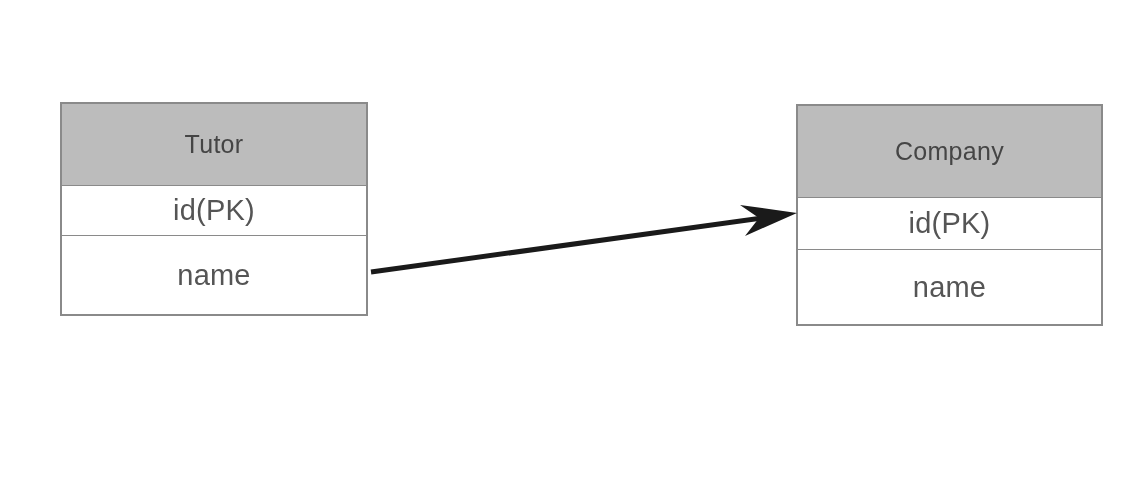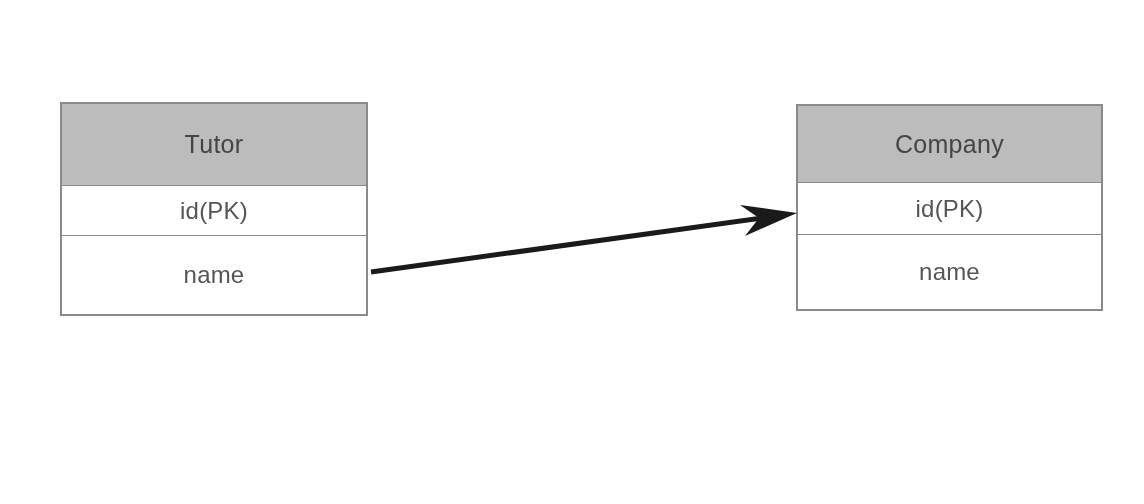--- a/index.html
+++ b/index.html
@@ -31,21 +31,21 @@
     font-size: 25px;
     color: #454545;
     letter-spacing: 0.3px;
   }
   .entity-table .trow {
     box-sizing: border-box;
     display: flex;
     align-items: center;
     justify-content: center;
     border-bottom: 1px solid #8a8a8a;
-    font-size: 24px;
+    font-size: 29px;
     color: #555555;
     letter-spacing: 0.2px;
     background: #ffffff;
   }
   .entity-table .trow:last-child {
     border-bottom: none;
   }
   #table-tutor {
     left: 60px;
     top: 102px;
@@ -70,21 +70,21 @@
 
 <div class="canvas">
 
   <div class="entity-table" id="table-tutor">
     <div class="thead" style="height:82px">Tutor</div>
     <div class="trow" style="height:50px">id(PK)</div>
     <div class="trow" style="height:78px">name</div>
   </div>
 
   <div class="entity-table" id="table-company">
-    <div class="thead" style="height:77px">Company</div>
+    <div class="thead" style="height:92px">Company</div>
     <div class="trow" style="height:52px">id(PK)</div>
     <div class="trow" style="height:74px">name</div>
   </div>
 
   <svg class="arrow-layer" viewBox="0 0 1144 504">
     <line x1="371" y1="272" x2="770" y2="217" stroke="#1a1a1a" stroke-width="5" stroke-linecap="butt"></line>
     <polygon points="797,213 740,205 759,218 745,236" fill="#1a1a1a"></polygon>
   </svg>
 
 </div>

